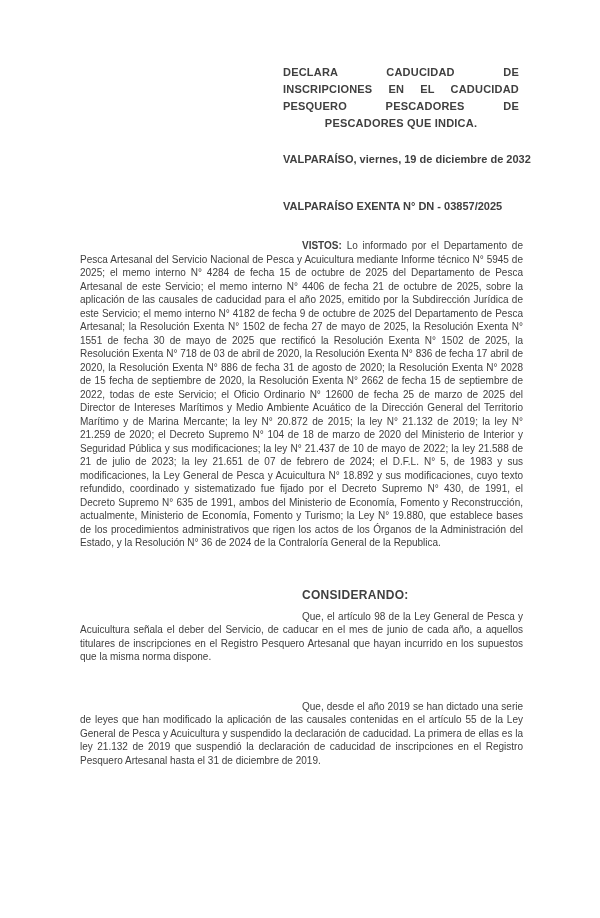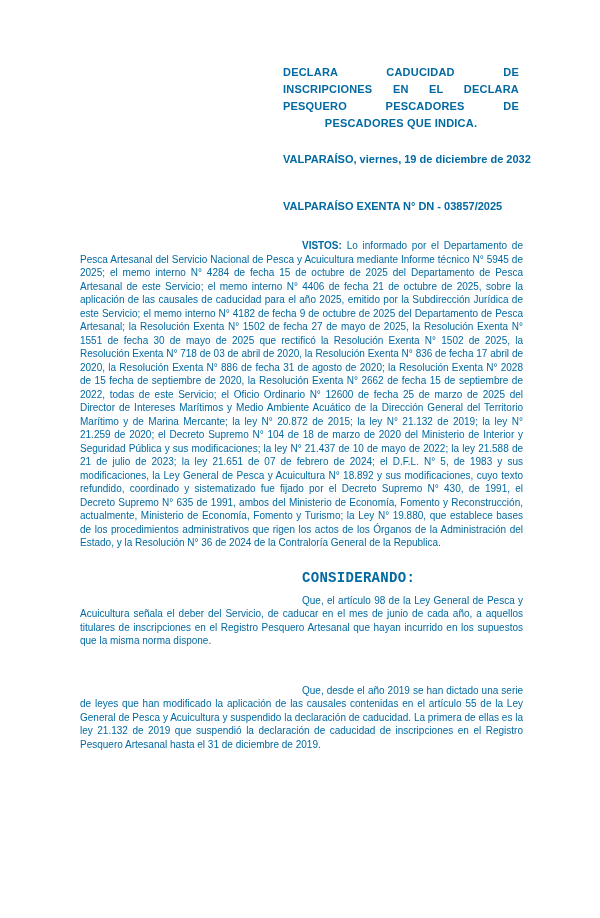--- a/index.html
+++ b/index.html
@@ -7,21 +7,21 @@
     margin: 0;
     padding: 0;
     background: #ffffff;
   }
   .doc {
     position: relative;
     width: 600px;
     height: 814px;
     box-sizing: border-box;
     background: #ffffff;
-    color: #0369a1;
+    color: #404040;
     font-family: "Liberation Sans", "DejaVu Sans", sans-serif;
     padding: 64px 77px 0 80px;
     overflow: hidden;
   }
   .title-block {
     margin-left: 203px;
     width: 236px;
     font-size: 11px;
     font-weight: bold;
     line-height: 17px;
@@ -58,44 +58,43 @@
     letter-spacing: 0px;
   }
   .vistos-paragraph {
     margin-top: 27px;
     text-indent: 222px;
   }
   .vistos-label {
     font-weight: bold;
   }
   .considerando-heading {
-    margin-top: 20px;
+    margin-top: 38px;
     margin-left: 222px;
-    font-size: 14px;
+    font-size: 12px;
     font-weight: bold;
     letter-spacing: 0.3px;
-    font-family: Liberation Mono, monospace;
   }
   .considerando-p1 {
     margin-top: 8px;
     text-indent: 222px;
   }
   .considerando-p2 {
     margin-top: 36px;
     text-indent: 222px;
   }
 </style>
 </head>
 <body>
 
 <div class="doc">
 
   <div class="title-block">
     <div class="title-line full">DECLARA CADUCIDAD DE</div>
-    <div class="title-line full">INSCRIPCIONES EN EL DECLARA</div>
+    <div class="title-line full">INSCRIPCIONES EN EL CADUCIDAD</div>
     <div class="title-line full">PESQUERO PESCADORES DE</div>
     <div class="title-line last">PESCADORES QUE INDICA.</div>
   </div>
 
   <div class="place-date">
     <span>VALPARAÍSO,</span>
     <span>viernes, 19 de diciembre de 2032</span>
   </div>
 
   <div class="resolution">

